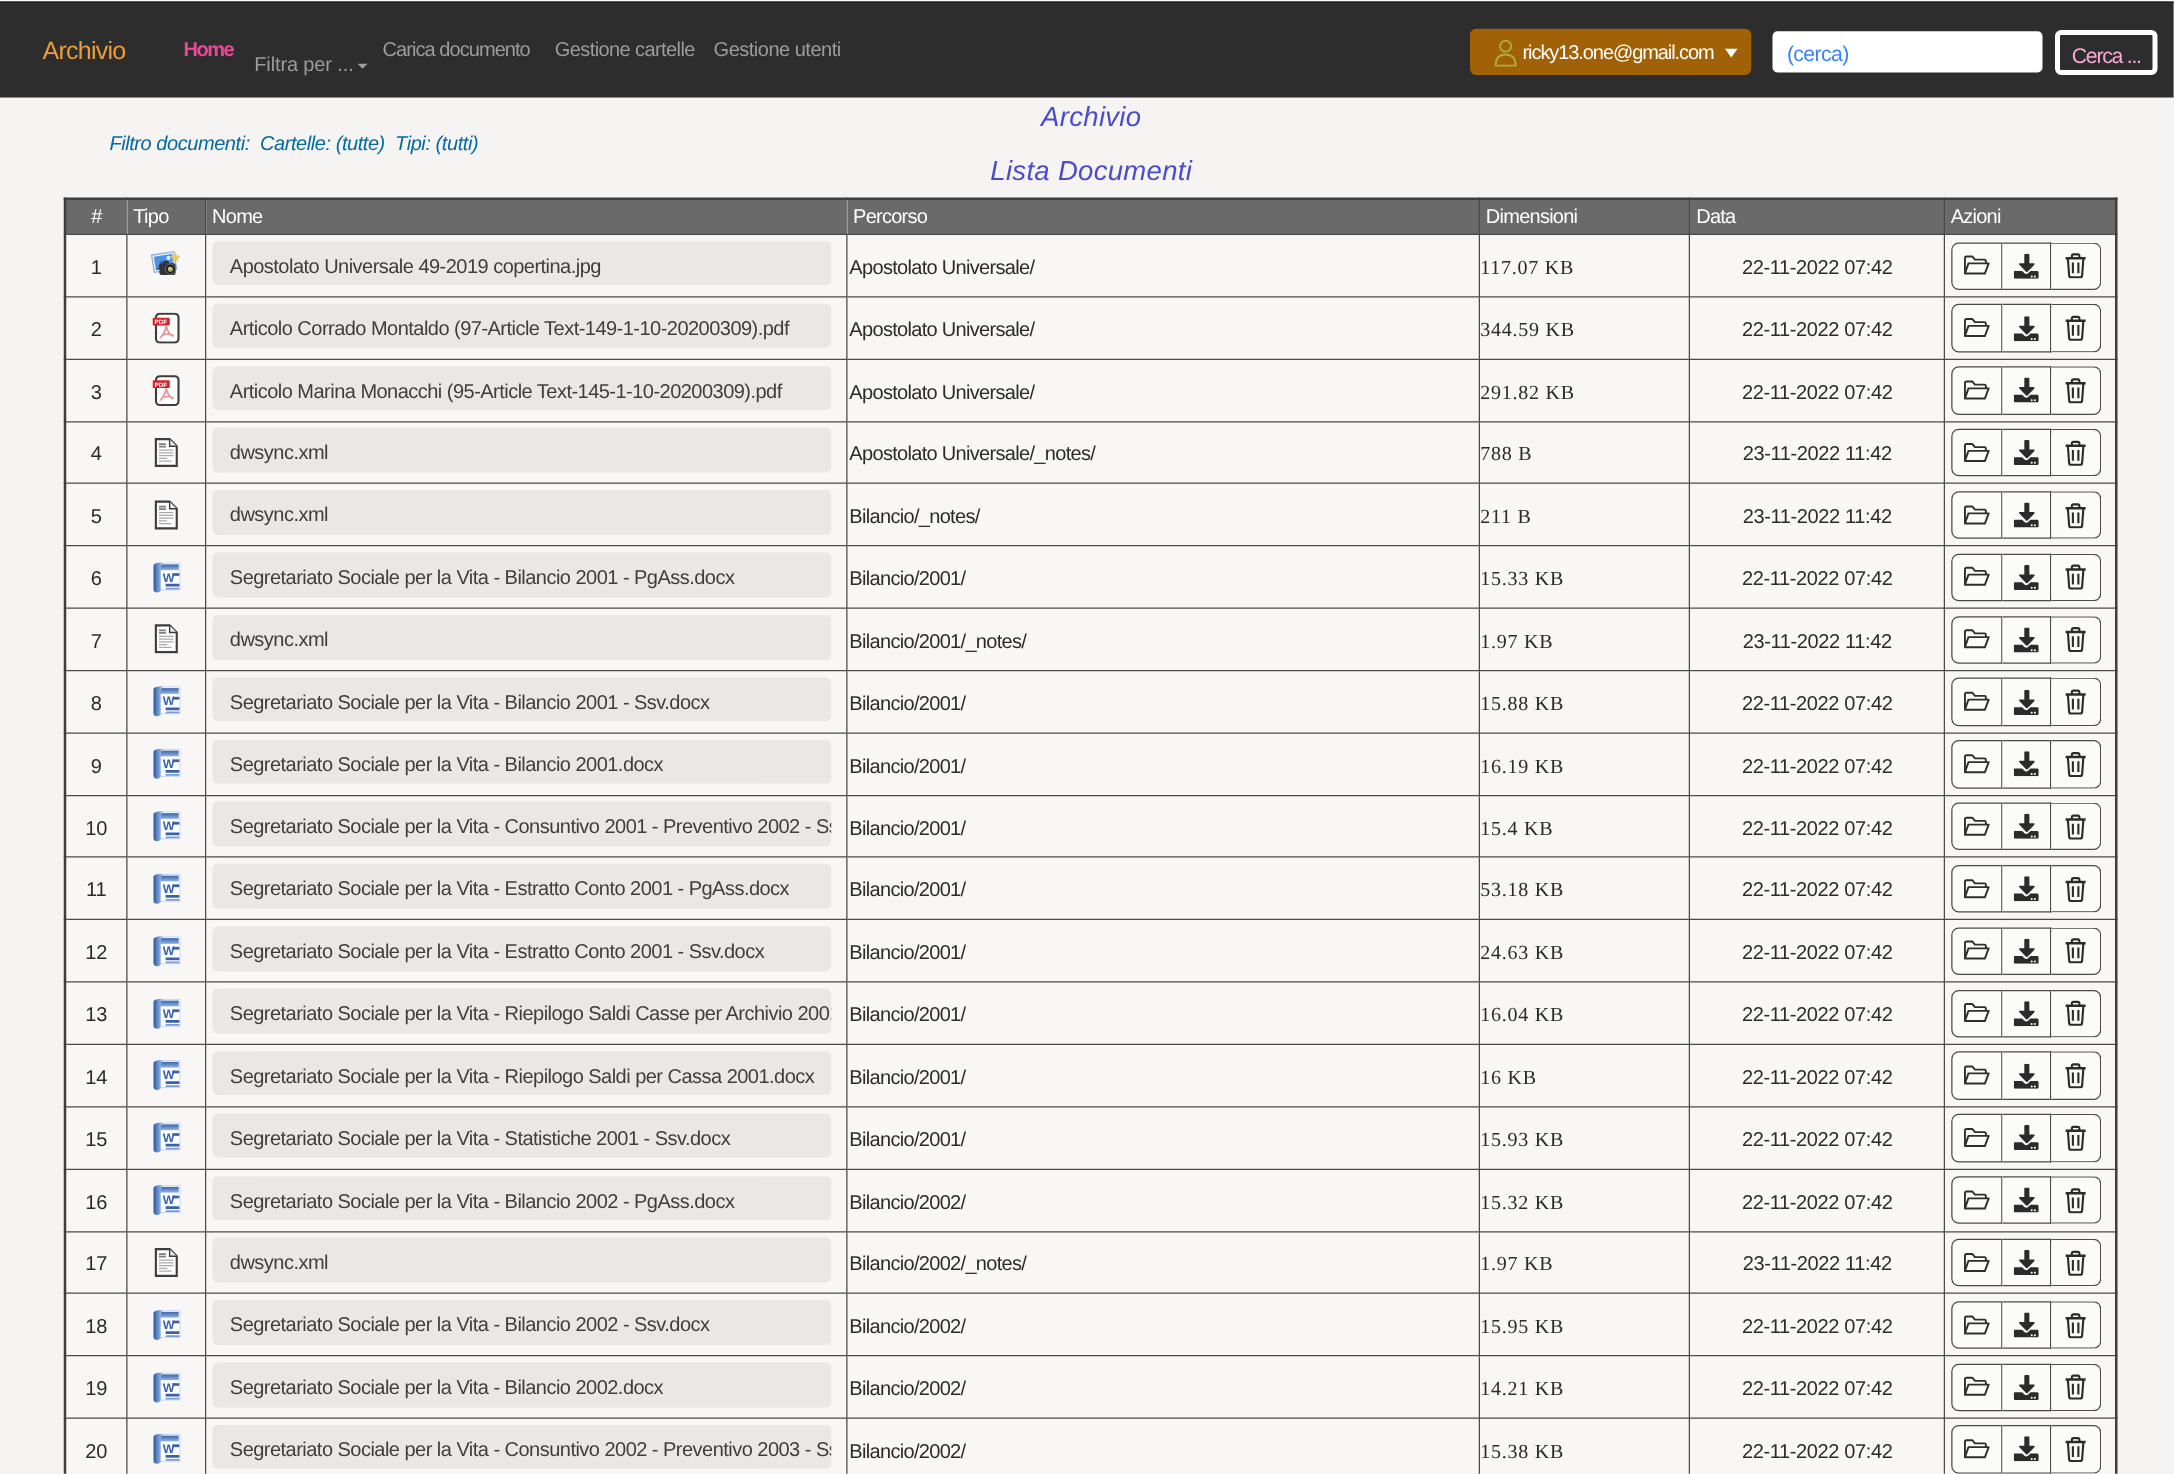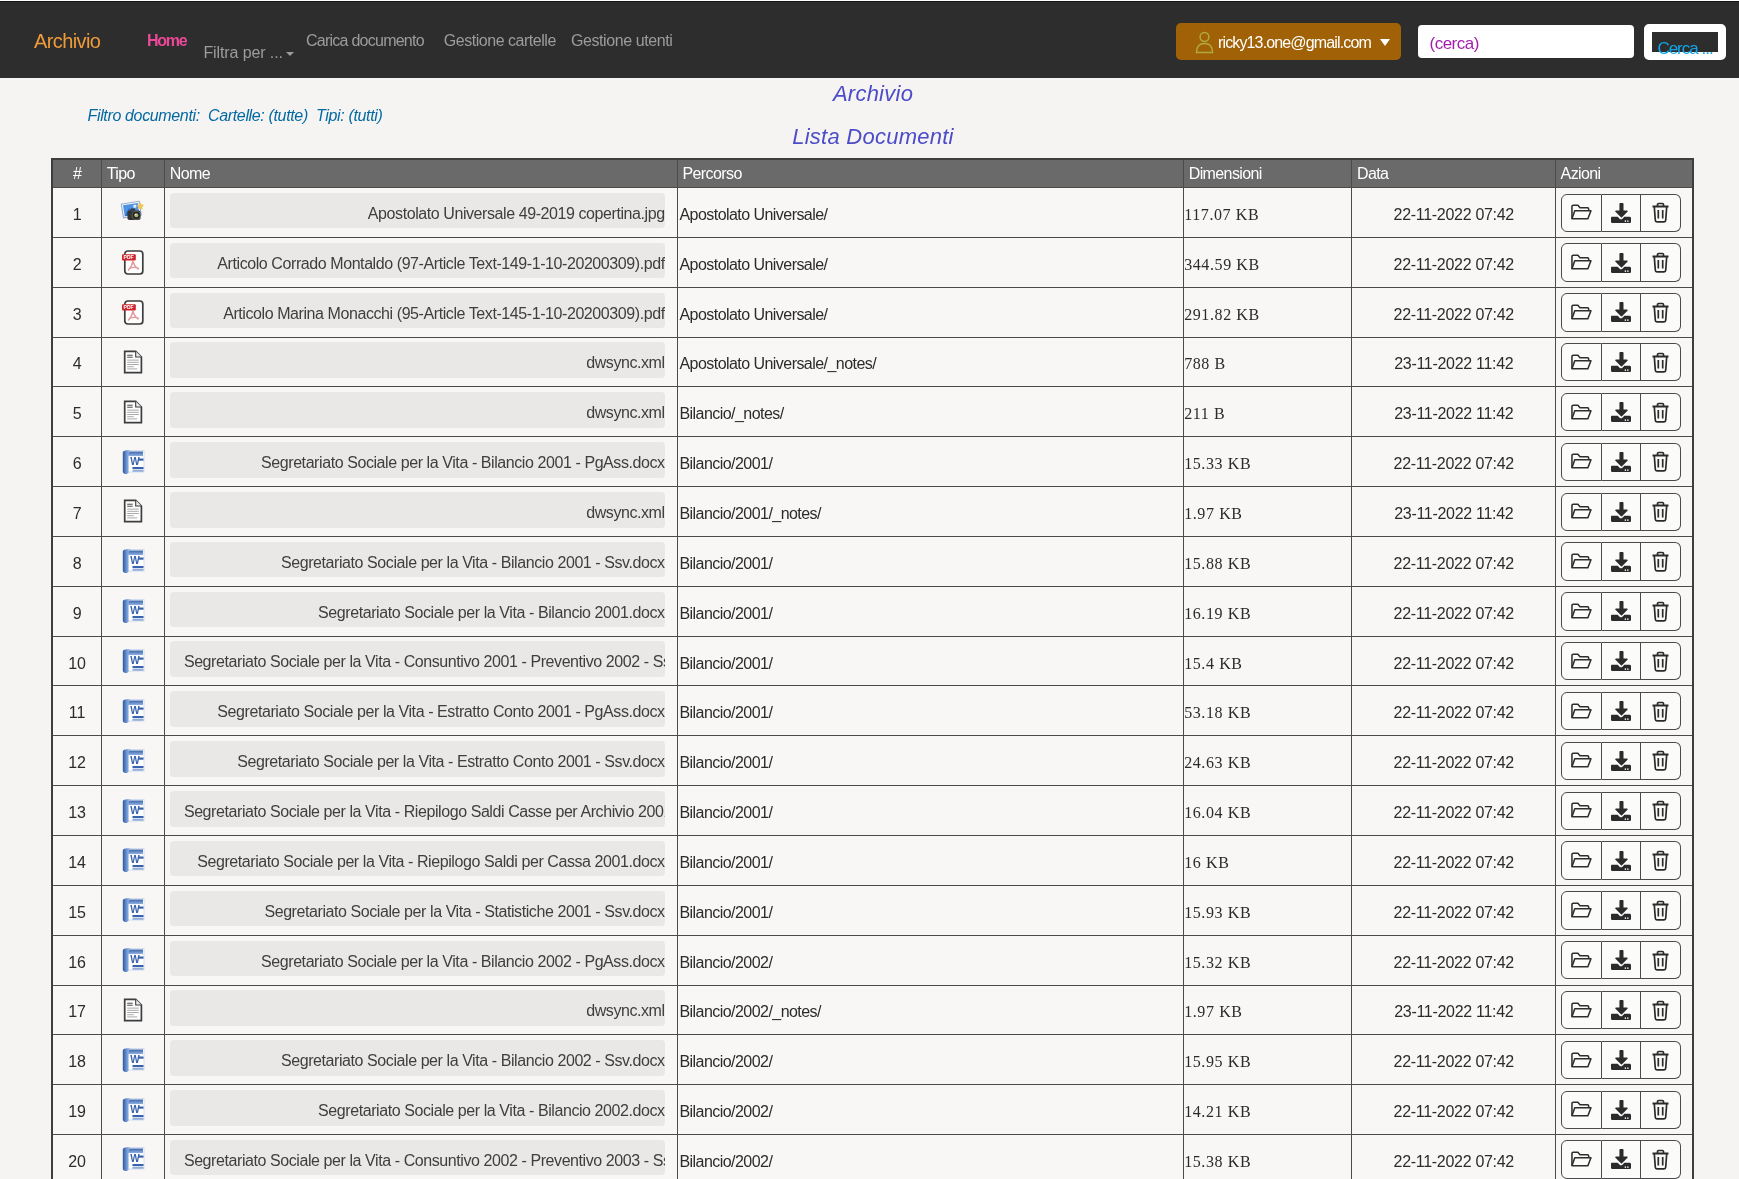--- a/index.html
+++ b/index.html
@@ -23,27 +23,27 @@
   display:inline-block; width:0; height:0; margin-left:3px; margin-bottom:2px;
   border-left:4px solid transparent; border-right:4px solid transparent; border-top:4.5px solid #9c9c9c;
 }
 .userbtn {
   position:absolute; left:1176px; top:21px; width:225px; height:36.5px;
   background:#a16207; border-radius:5px; color:#fff;
 }
 .userbtn .txt { position:absolute; left:42px; top:11.5px; font-size:16px; letter-spacing:-0.86px; line-height:16px; }
 .searchbox {
   position:absolute; left:1417.5px; top:22.7px; width:216.5px; height:33.5px;
-  background:#ffffff; border-radius:4px; color:#a21caf; font-size:17px; letter-spacing:-0.5px;
+  background:#ffffff; border-radius:4px; color:#3b82f6; font-size:17px; letter-spacing:-0.5px;
   line-height:38.3px; padding-left:12px;
 }
 .cercabtn {
   position:absolute; left:1644px; top:22px; width:82px; height:36px;
-  border:8px solid #ffffff; border-radius:5px;
-  color:#0ea5e9; font-size:17px; letter-spacing:-1px; text-align:center; line-height:33px;
+  border:4px solid #ffffff; border-radius:5px;
+  color:#f9a8d4; font-size:17px; letter-spacing:-1px; text-align:center; line-height:33px;
 }
 
 .h-archivio { position:absolute; top:82.6px; left:7px; width:1732px; text-align:center;
   font-size:22px; font-style:italic; color:#4c4cc8; line-height:22px; letter-spacing:0.25px;}
 .filterline { position:absolute; top:107.6px; left:87.5px; font-size:16px; letter-spacing:-0.35px; font-style:italic; color:#0369a1; line-height:16px;}
 .h-lista { position:absolute; top:125.8px; left:7px; width:1732px; text-align:center;
   font-size:22px; font-style:italic; color:#4c4cc8; line-height:22px; letter-spacing:0.25px;}
 
 table.doc {
   position:absolute; left:51px; top:158px;
@@ -61,21 +61,21 @@
 table.doc thead th.c-num { text-align:center; padding-left:0; }
 table.doc tbody tr { height:49.85px; background:#f8f7f6; }
 table.doc td.c-num { text-align:center; font-size:16px; padding-top:5px; }
 table.doc td.c-tipo { text-align:center; }
 table.doc td.c-tipo svg { vertical-align:middle; }
 table.doc td.c-nome { padding:0; }
 .namebox {
   margin-left:4.7px; width:494.8px; height:35.6px; margin-top:-3.5px;
   background:#e9e8e6; border-radius:4px;
   line-height:16px; padding-top:13px; padding-left:14px; color:#3e3e3e;
-  white-space:nowrap; overflow:hidden; font-size:16px; letter-spacing:-0.42px;text-align:right;
+  white-space:nowrap; overflow:hidden; font-size:16px; letter-spacing:-0.42px;
 }
 table.doc td.c-perc { padding-left:1.5px; padding-top:5px; letter-spacing:-0.55px; }
 table.doc td.c-dim { padding-right:4px; padding-top:5px; letter-spacing:0.6px;font-family:Liberation Serif, serif; }
 table.doc td.c-data { text-align:center; padding-top:5px; letter-spacing:-0.3px; }
 table.doc td.c-az { padding-left:5px; }
 .btngroup { display:flex; width:119.6px; height:38.3px; margin-top:0.5px; }
 .btngroup .b {
   flex:1; background:#fbfbfa; border:1px solid #4a4a4a; border-left-width:0;
   display:flex; align-items:center; justify-content:center;
 }

